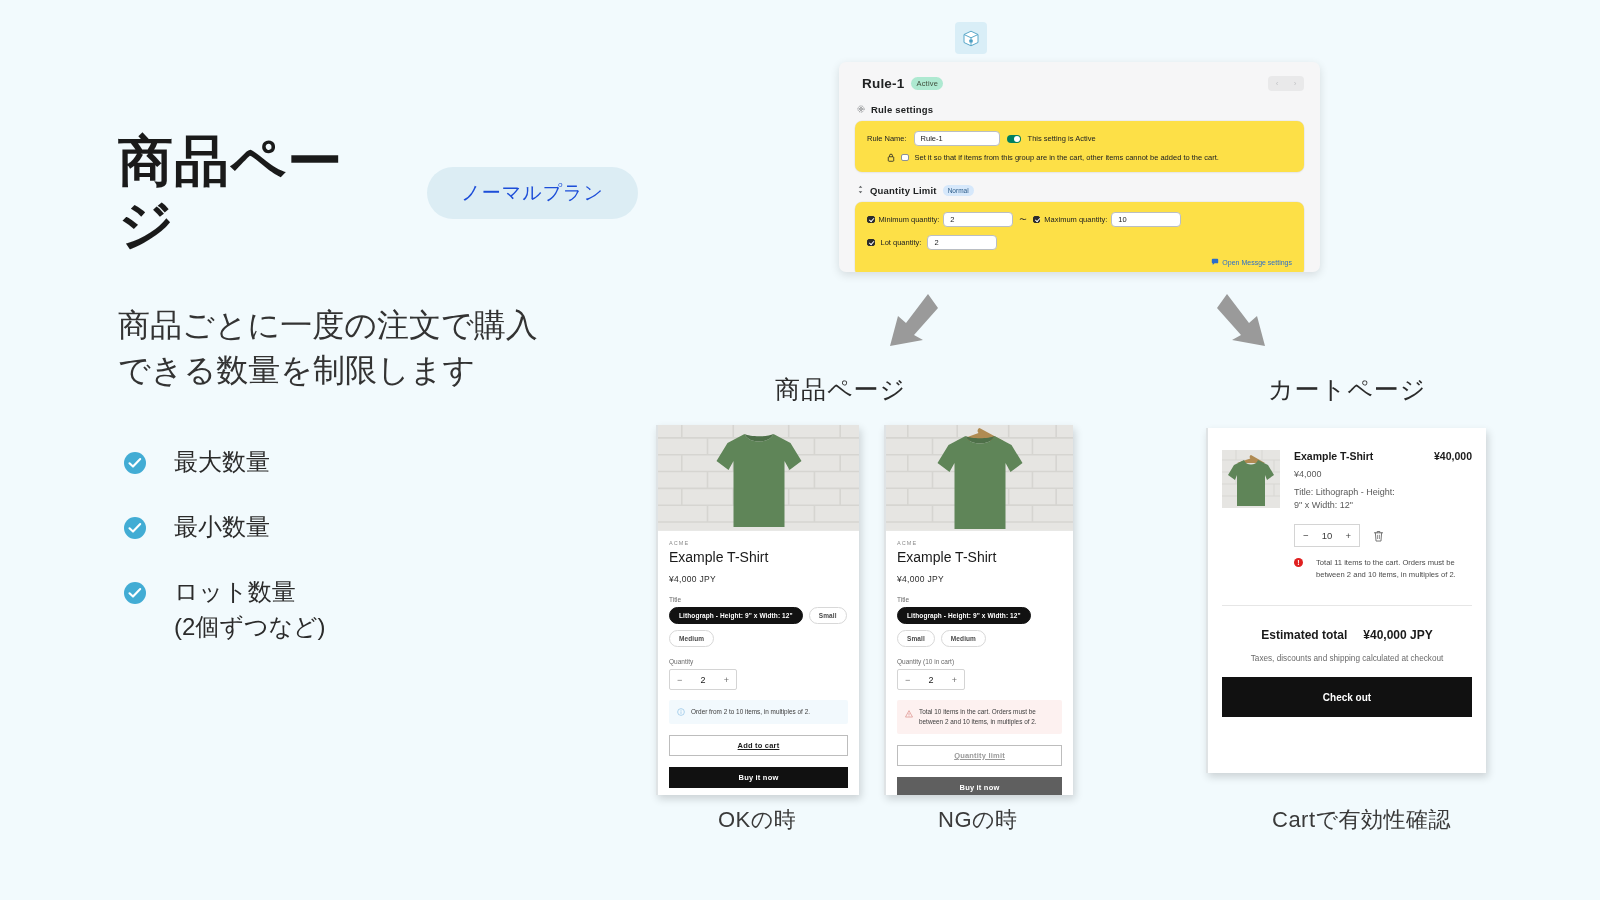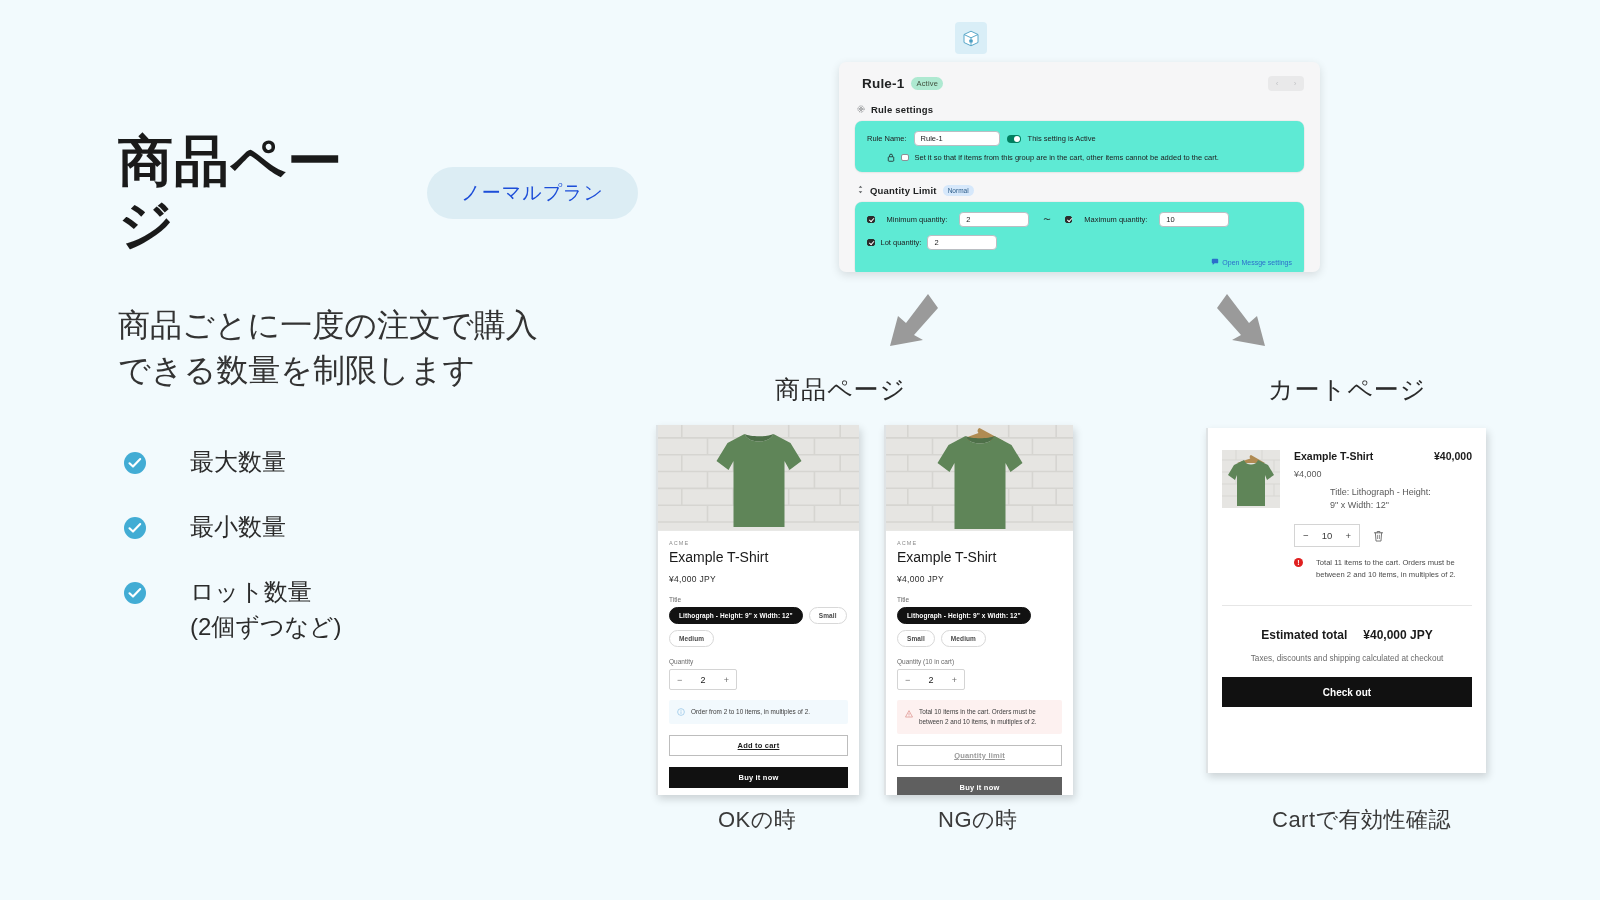--- a/index.html
+++ b/index.html
@@ -21,21 +21,21 @@
   .plan-pill {
     background: #dcedf4; color: #1d4ed8; font-size: 19px;
     border-radius: 30px; padding: 13px 34px; letter-spacing: 1px;
     white-space: nowrap;
   }
   .lead {
     margin-top: 46px; font-size: 32px; line-height: 1.42; color: #333;
   }
   .checklist { margin-top: 52px; margin-left: 6px; }
   .check-item {
-    display: flex; align-items: flex-start; gap: 44px; margin-bottom: 30px;
+    display: flex; align-items: flex-start; gap: 28px; margin-bottom: 30px;
   }
   .check-badge {
     width: 22px; height: 22px; border-radius: 50%; background: #42acd4;
     flex: 0 0 22px; margin-top: 7px; position: relative;
   }
   .check-badge svg { position: absolute; left: 4px; top: 5px; }
   .check-text { font-size: 24px; color: #2b2b2b; line-height: 1.45; }
 
   
   .arrow { position: absolute; }
@@ -74,21 +74,21 @@
   .sec-head {
     display: flex; align-items: center; gap: 6px; margin-top: 13px; margin-left: 2px;
   }
   .sec-head .gl { font-size: 9px; color: #5c5f62; }
   .sec-head .tx { font-size: 9.5px; font-weight: 700; color: #202223; letter-spacing: .2px; }
   .badge-normal {
     background: #d6e8fb; color: #2b5b88; font-size: 6.5px; padding: 2px 5px;
     border-radius: 9px;
   }
   .card {
-    background: #5eead4; border-radius: 7px; margin-top: 6px;
+    background: #fde047; border-radius: 7px; margin-top: 6px;
     box-shadow: 0 0 0 .5px #e3e3e4, 0 1px 2px rgba(0,0,0,.05);
     padding: 10px 12px;
   }
   .row { display: flex; align-items: center; }
   .lbl { font-size: 7.5px; color: #202223; }
   .inp {
     border: .8px solid #babec3; border-radius: 4px; background: #fff;
     font-size: 7.5px; color: #202223; padding: 3px 6px; height: 15px;
     display: flex; align-items: center;
   }
@@ -172,21 +172,21 @@
     background: #fff; box-shadow: 2px 4px 8px rgba(0,0,0,.16);
     border-left: 2px solid #dfe3e5; padding: 22px 14px 0 14px;
   }
   .cart-row { display: flex; gap: 14px; }
   .cart-thumb { width: 58px; height: 58px; overflow: hidden; position: relative; background: #e9e9e7; }
   .cart-info { flex: 1; }
   .c-top { display: flex; justify-content: space-between; align-items: flex-start; }
   .c-name { font-size: 10.5px; color: #1a1a1a; font-weight: 700; }
   .c-amt { font-size: 10.5px; color: #1a1a1a; font-weight: 700; }
   .c-price { font-size: 9px; color: #5a5a5a; margin-top: 7px; }
-  .c-variant { font-size: 9px; color: #5a5a5a; margin-top: 7px; line-height: 1.45; margin-left: 36px; }
+  .c-variant { font-size: 9px; color: #5a5a5a; margin-top: 7px; line-height: 1.45; }
   .c-ctrls { display: flex; align-items: center; gap: 13px; margin-top: 12px; }
   .c-stepper {
     border: .9px solid #d4d4d4; width: 66px; height: 23px;
     display: flex; align-items: center; justify-content: space-between;
     padding: 0 8px;
   }
   .c-stepper span { font-size: 9.5px; color: #3c3c3c; }
   .c-err {
     display: flex; gap: 13px; margin-top: 10px; font-size: 7.6px;
     color: #4a4a4a; line-height: 1.6;
@@ -202,21 +202,21 @@
   }
   .hr { border-top: .9px solid #e6e6e6; margin: 24px 0 0 0; }
   .tot-row {
     display: flex; justify-content: center; gap: 16px; margin-top: 22px;
     align-items: baseline;
   }
   .tot-lbl { font-size: 12px; color: #1a1a1a; font-weight: 700; }
   .tot-val { font-size: 12px; color: #1a1a1a; font-weight: 700; }
   .tot-note { text-align: center; font-size: 8.2px; color: #6a6a6a; margin-top: 12px; }
   .checkout {
-    margin-top: 14px; height: 30px; background: #111; color: #fff;
+    margin-top: 14px; height: 40px; background: #111; color: #fff;
     display: flex; align-items: center; justify-content: center;
     font-size: 10px; font-weight: 700;
   }
 </style>
 </head>
 <body>
 
 <div class="stage">
 
   <div class="left">
@@ -312,21 +312,21 @@
       <span class="gl">
         <svg width="7" height="9" viewBox="0 0 8 11">
             <path d="M4 .8 L1.8 3.4 H6.2 Z M4 10.2 L1.8 7.6 H6.2 Z" fill="#5c5f62"></path>
           </svg>
       </span>
       <span class="tx">Quantity Limit</span>
       <span class="badge-normal">Normal</span>
     </div>
 
     <div class="card">
-      <div class="row" style="gap:12px;">
+      <div class="row" style="gap:4px;">
         <span class="cbx checked"></span>
         <span class="lbl">Minimum quantity:</span>
         <span class="inp" style="width:70px">2</span>
         <span class="lbl" style="margin:0 2px">〜</span>
         <span class="cbx checked"></span>
         <span class="lbl">Maximum quantity:</span>
         <span class="inp" style="width:70px">10</span>
       </div>
       <div class="row" style="gap:6px; margin-top:8px;">
         <span class="cbx checked"></span>

